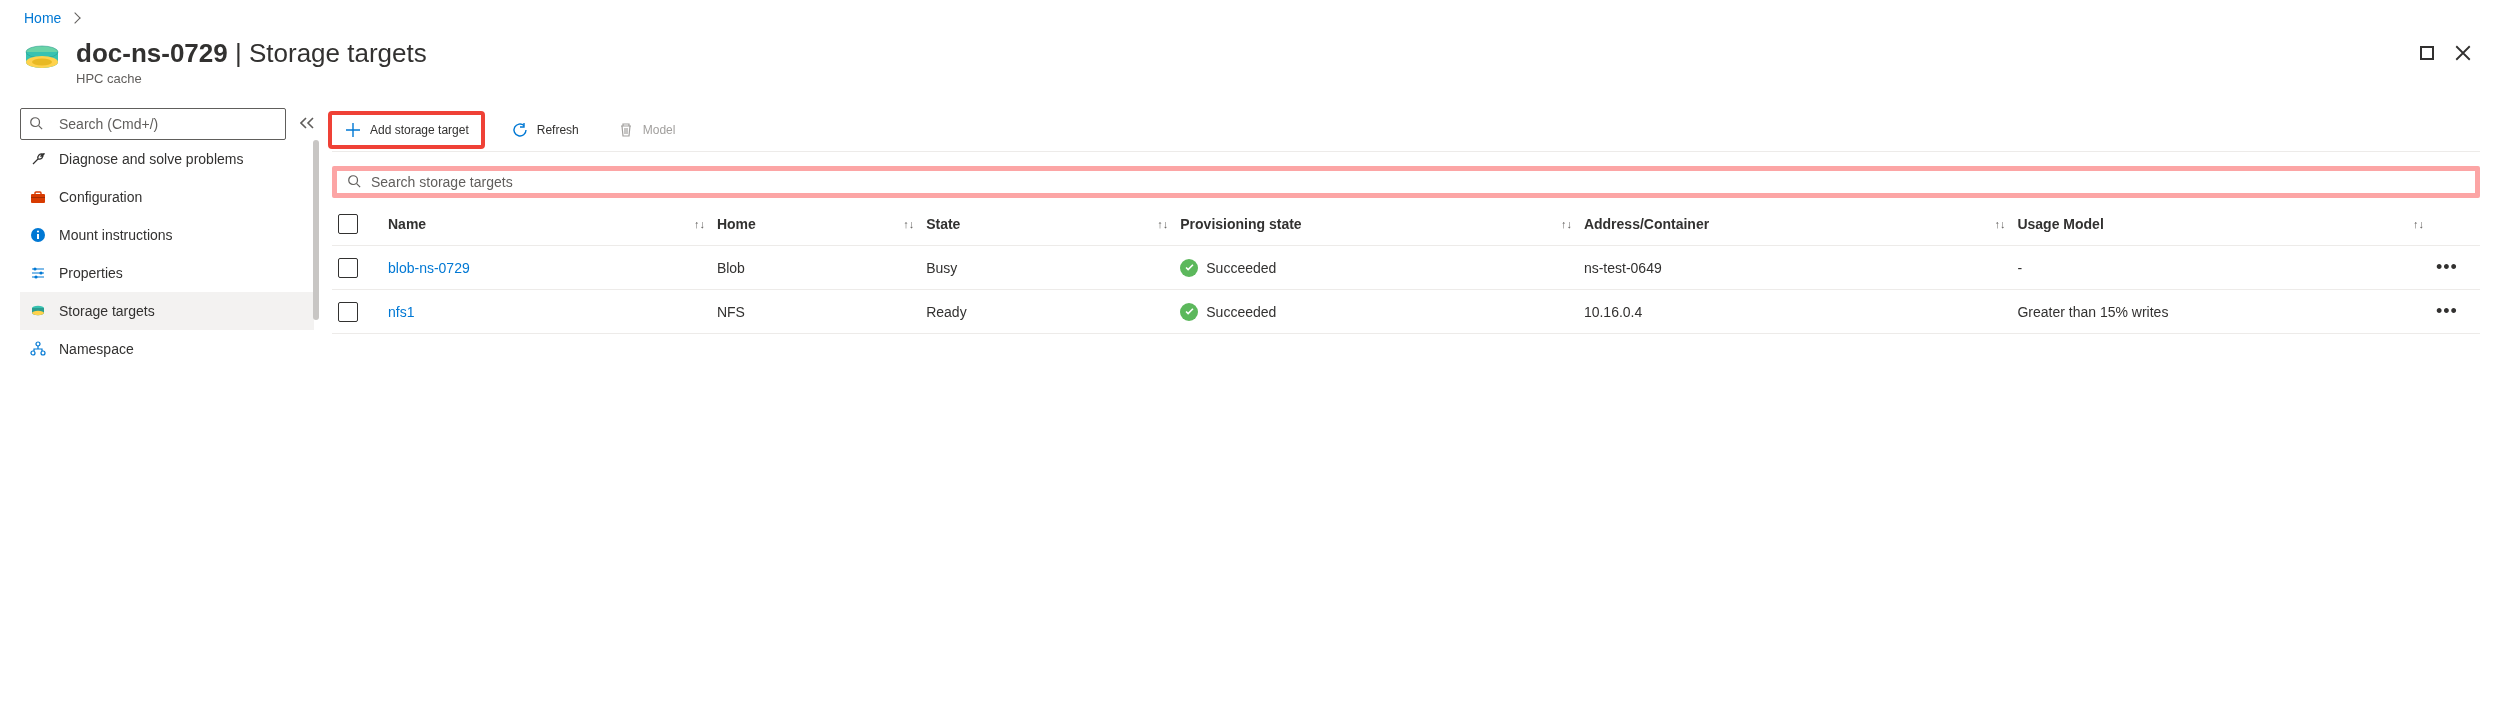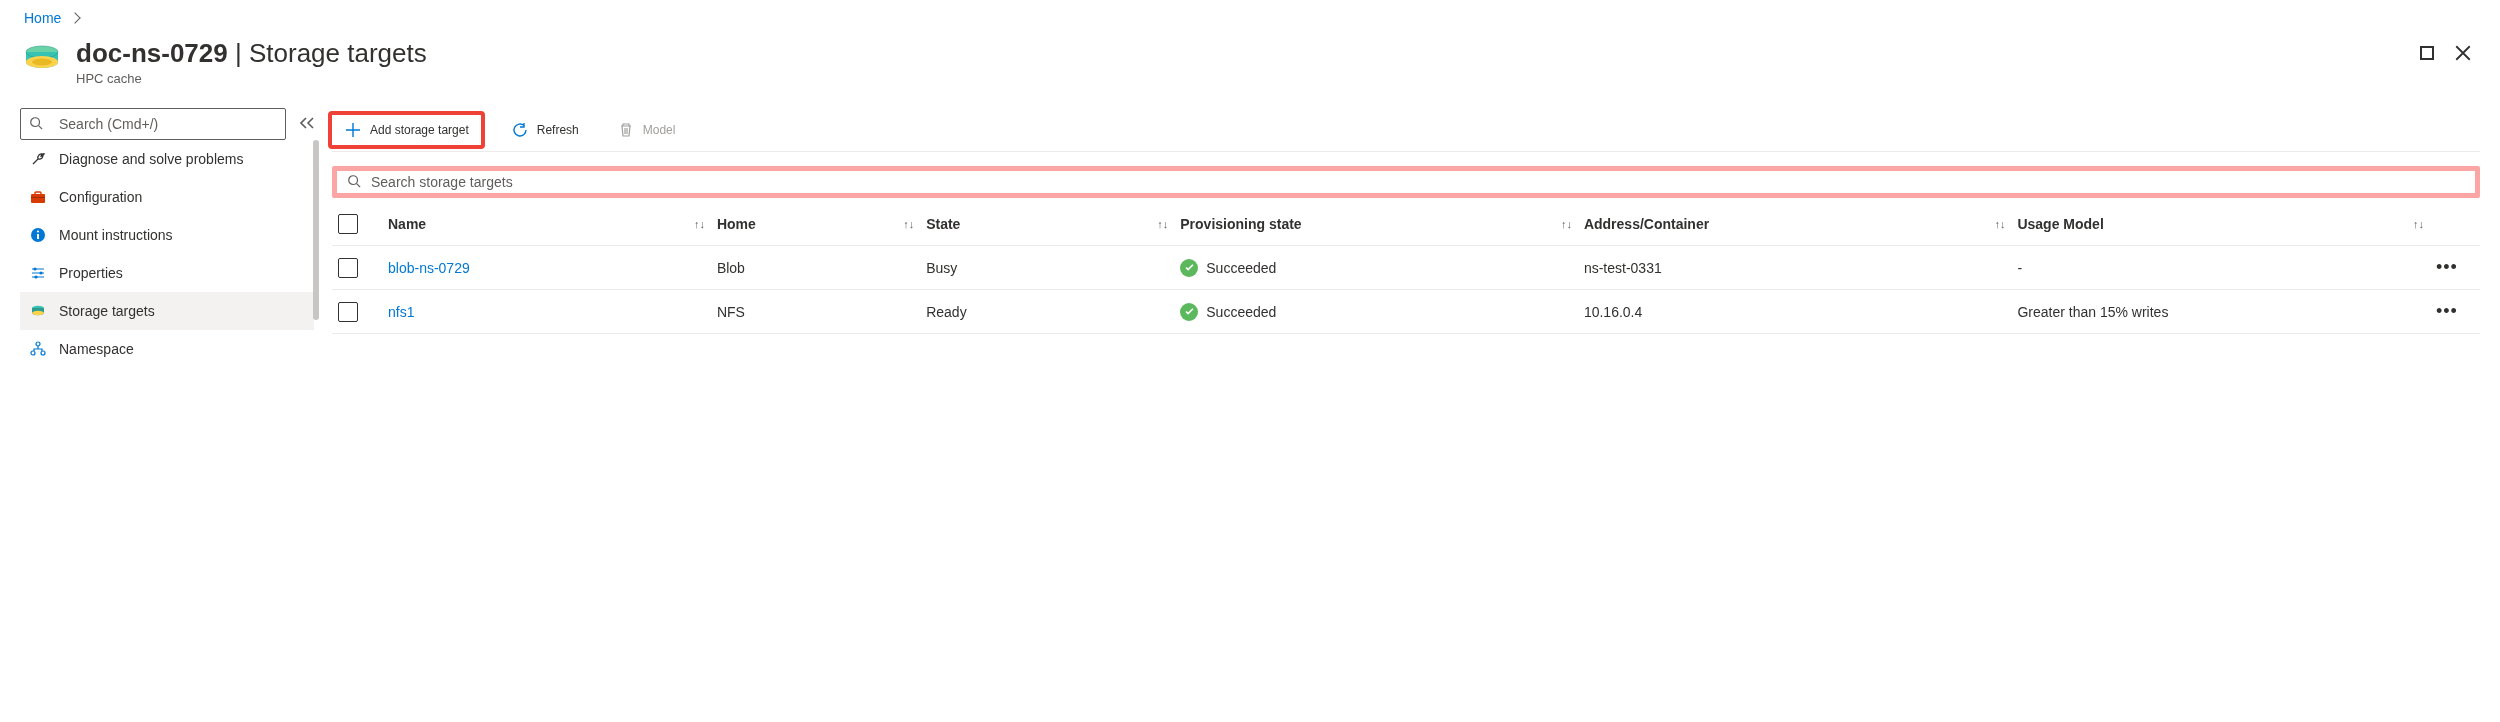--- a/index.html
+++ b/index.html
@@ -425,21 +425,21 @@
           <div class="td">Blob</div>
           <div class="td">Busy</div>
           <div class="td">
             <span class="status-icon">
               <svg viewBox="0 0 16 16" width="11" height="11">
                   <path d="M3 8l3 3 7-7" fill="none" stroke="#fff" stroke-width="2.4"></path>
                 </svg>
             </span>
             <span>Succeeded</span>
           </div>
-          <div class="td">ns-test-0331</div>
+          <div class="td">ns-test-0649</div>
           <div class="td">-</div>
           <div class="td more">•••</div>
         </div>
 
         <div class="trow">
           <div class="td">
               <span class="checkbox"></span>
             </div>
           <div class="td">
               <a href="#" class="link">nfs1</a>

